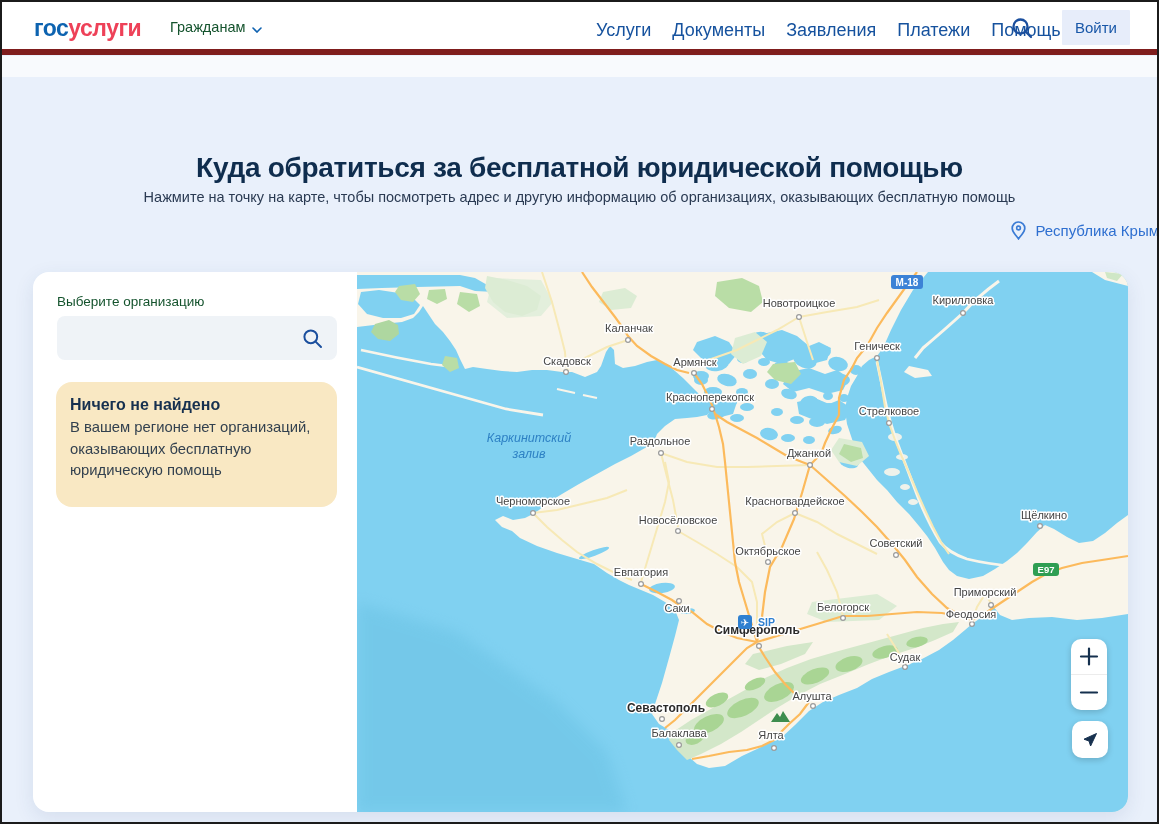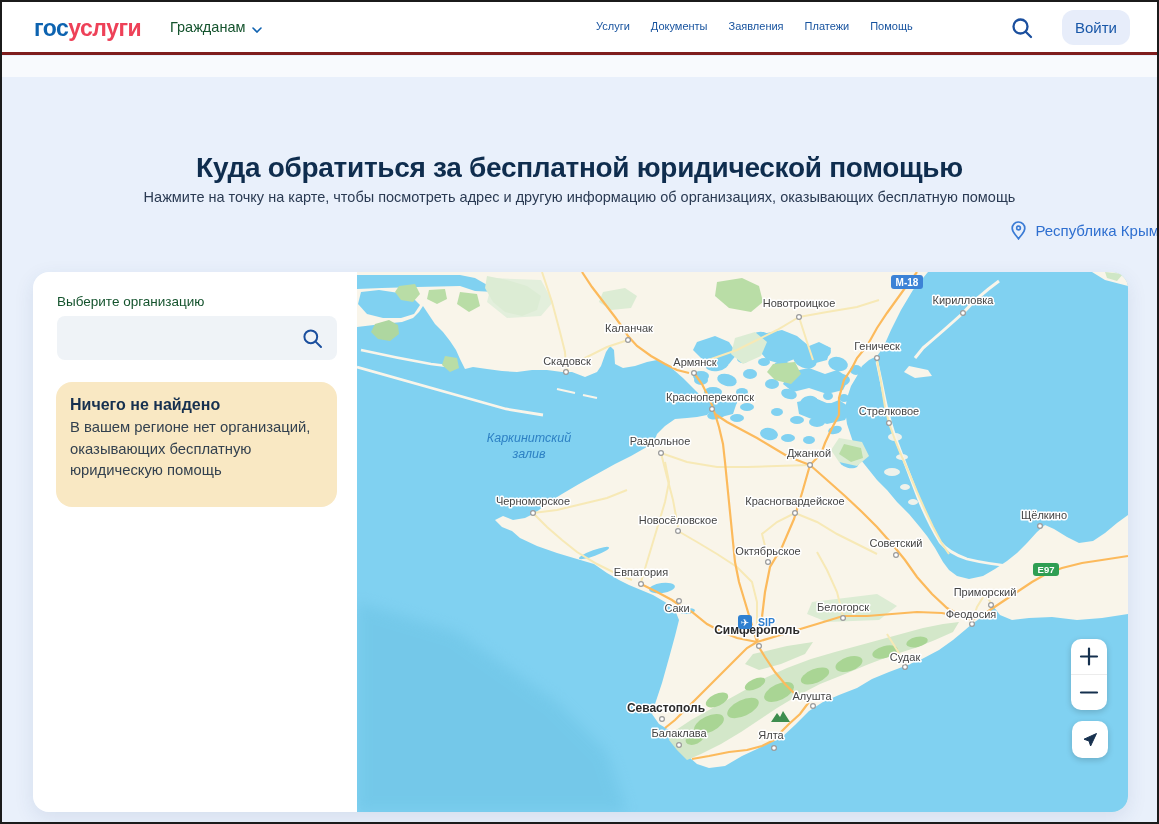--- a/index.html
+++ b/index.html
@@ -1,28 +1,28 @@
 <!DOCTYPE html>
 <html lang="ru"><head>
 <meta charset="utf-8">
 <title>Госуслуги</title>
 <style>
   * { margin:0; padding:0; box-sizing:border-box; }
   html,body { width:1159px; height:824px; }
   body { font-family:"Liberation Sans", sans-serif; background:#e9f0fb; position:relative; overflow:hidden; }
   #frame { position:absolute; inset:0; border:2px solid #1b1b1b; z-index:99; pointer-events:none; }
-  #hdr { position:absolute; left:2px; top:2px; width:1155px; height:53px; background:#ffffff; border-bottom:3px solid #7f1d1d; }
+  #hdr { position:absolute; left:2px; top:2px; width:1155px; height:53px; background:#ffffff; border-bottom:6px solid #7f1d1d; }
   #logo { position:absolute; left:32px; top:13px; font-size:23px; font-weight:700; letter-spacing:-0.5px; }
   #logo .b { color:#0d63b0; } #logo .r { color:#ee4158; }
   #aud { position:absolute; left:168px; top:17px; font-size:14.5px; color:#14532d;text-align:right; }
   #aud svg { vertical-align:-1px; margin-left:7px; }
-  #nav { position:absolute; left:594px; top:18px; font-size:11px; color:#16529e; white-space:nowrap; }
+  #nav { position:absolute; left:594px; top:18px; font-size:18px; color:#16529e; white-space:nowrap; }
   #nav span { margin-right:21px; }
   #hsearch { position:absolute; left:1008px; top:14px; }
-  #login { position:absolute; left:1060px; top:8px; width:68px; height:35px; background:#e7edfa; border-radius:12px; color:#1857a8; font-size:15px; text-align:center; line-height:35px; }
+  #login { position:absolute; left:1060px; top:8px; width:68px; height:35px; background:#e7edfa; border-radius:1px; color:#1857a8; font-size:15px; text-align:center; line-height:35px; }
   #band { position:absolute; left:2px; top:56px; width:1155px; height:21px; background:#f8fafd; }
   h1 { position:absolute; left:0; top:136px; width:100%; text-align:center; font-size:28px; font-weight:700; color:#0f2d4e; letter-spacing:-0.3px;margin-top:16px; }
   #sub { position:absolute; left:0; top:189px; width:100%; text-align:center; font-size:14.5px; color:#2a3a52; }
   #loc { position:absolute; left:0; top:221px; width:100%; text-align:right; font-size:15px; color:#2e6fd0; }
   #loc svg { vertical-align:-4px; margin-right:9px; }
   #panel { position:absolute; left:33px; top:272px; width:1095px; height:540px; border-radius:16px; overflow:hidden; display:flex; box-shadow:0 6px 20px rgba(40,70,120,.10); }
   #card { width:324px; height:540px; background:#ffffff; flex:none; position:relative; }
   #card .lbl { position:absolute; left:24px; top:22px; font-size:13.5px; color:#14532d; }
   #inp { position:absolute; left:24px; top:44px; width:280px; height:44px; background:#eff3f7; border-radius:8px; }
   #inp svg { position:absolute; right:14px; top:12px; }

